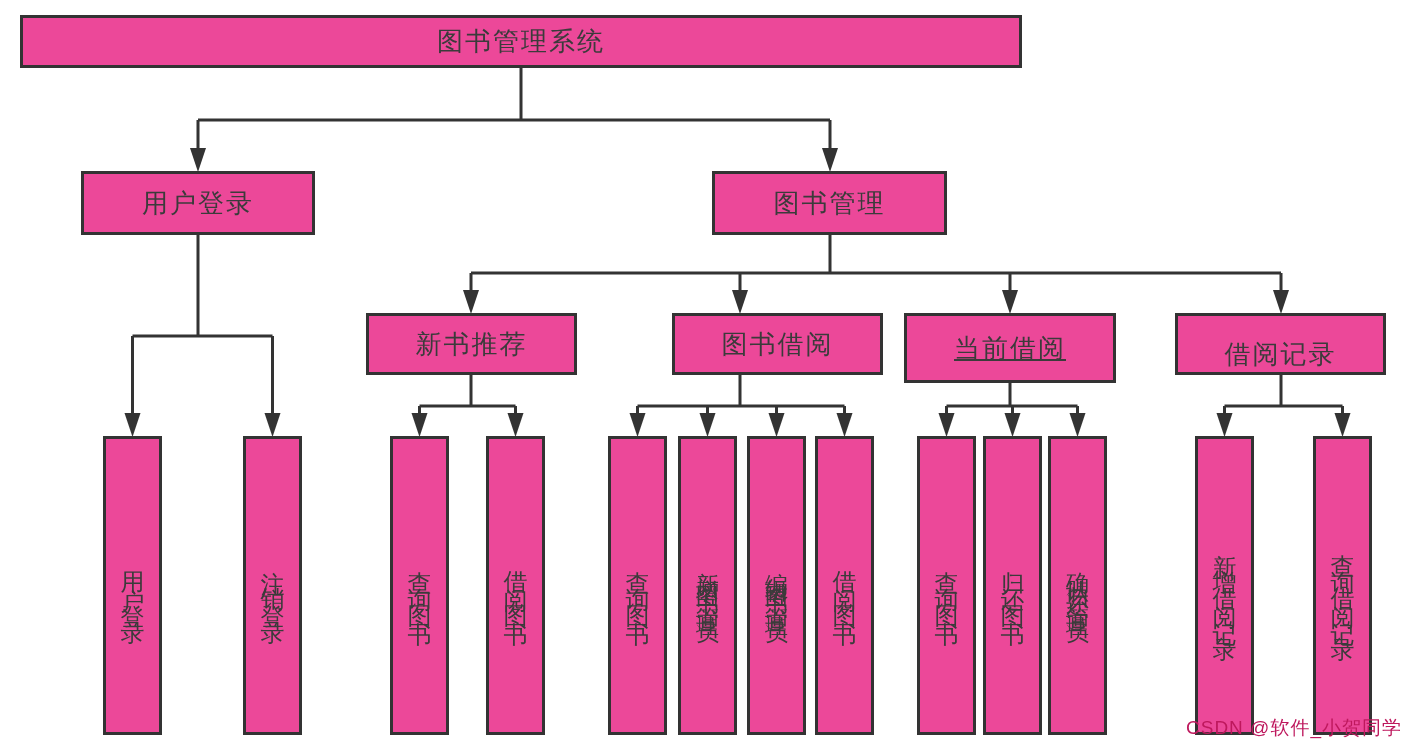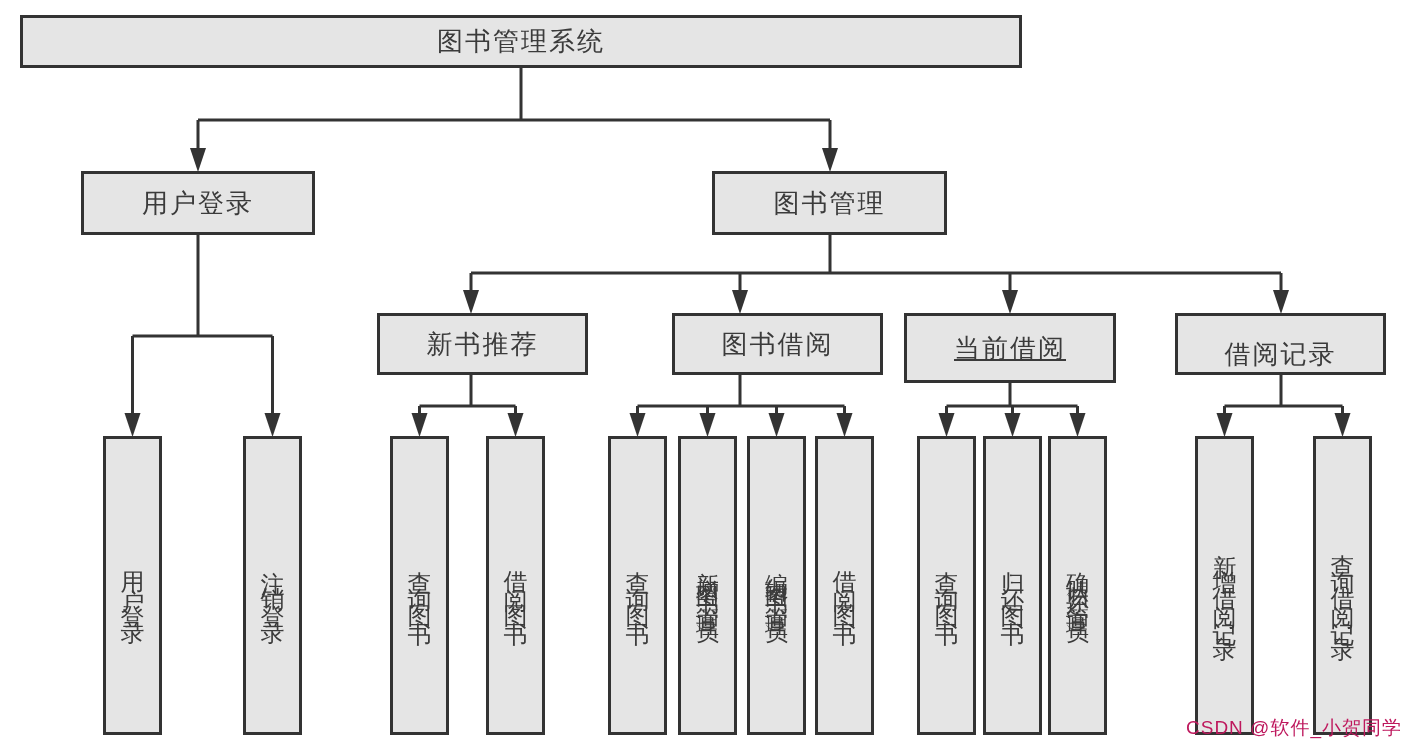--- a/index.html
+++ b/index.html
@@ -17,21 +17,21 @@
   }
   .connectors {
     position: absolute;
     left: 0;
     top: 0;
     z-index: 1;
   }
   .box {
     position: absolute;
     box-sizing: border-box;
-    background: #e5e5e5;
+    background: #ec4899;
     border: 3px solid #333333;
     display: flex;
     align-items: center;
     justify-content: center;
     color: #3b3b3b;
     z-index: 2;
   }
   .box.h span {
     font-size: 26px;
     letter-spacing: 2px;
@@ -107,21 +107,21 @@
     <span>图书管理系统</span>
   </div>
 
   <div class="box h" style="left:81px; top:171px; width:234px; height:64px;">
     <span>用户登录</span>
   </div>
   <div class="box h" style="left:712px; top:171px; width:235px; height:64px;">
     <span>图书管理</span>
   </div>
 
-  <div class="box h" style="left:366px; top:313px; width:211px; height:62px;margin-left:11px;">
+  <div class="box h" style="left:366px; top:313px; width:211px; height:62px;">
     <span>新书推荐</span>
   </div>
   <div class="box h" style="left:635px; top:313px; width:211px; height:62px;margin-left:37px;">
     <span>图书借阅</span>
   </div>
   <div class="box h" style="left:904px; top:313px; width:212px; height:70px;text-decoration:underline;">
     <span>当前借阅</span>
   </div>
   <div class="box h" style="left:1175px; top:313px; width:211px; height:62px;align-items:flex-end;">
     <span>借阅记录</span>

